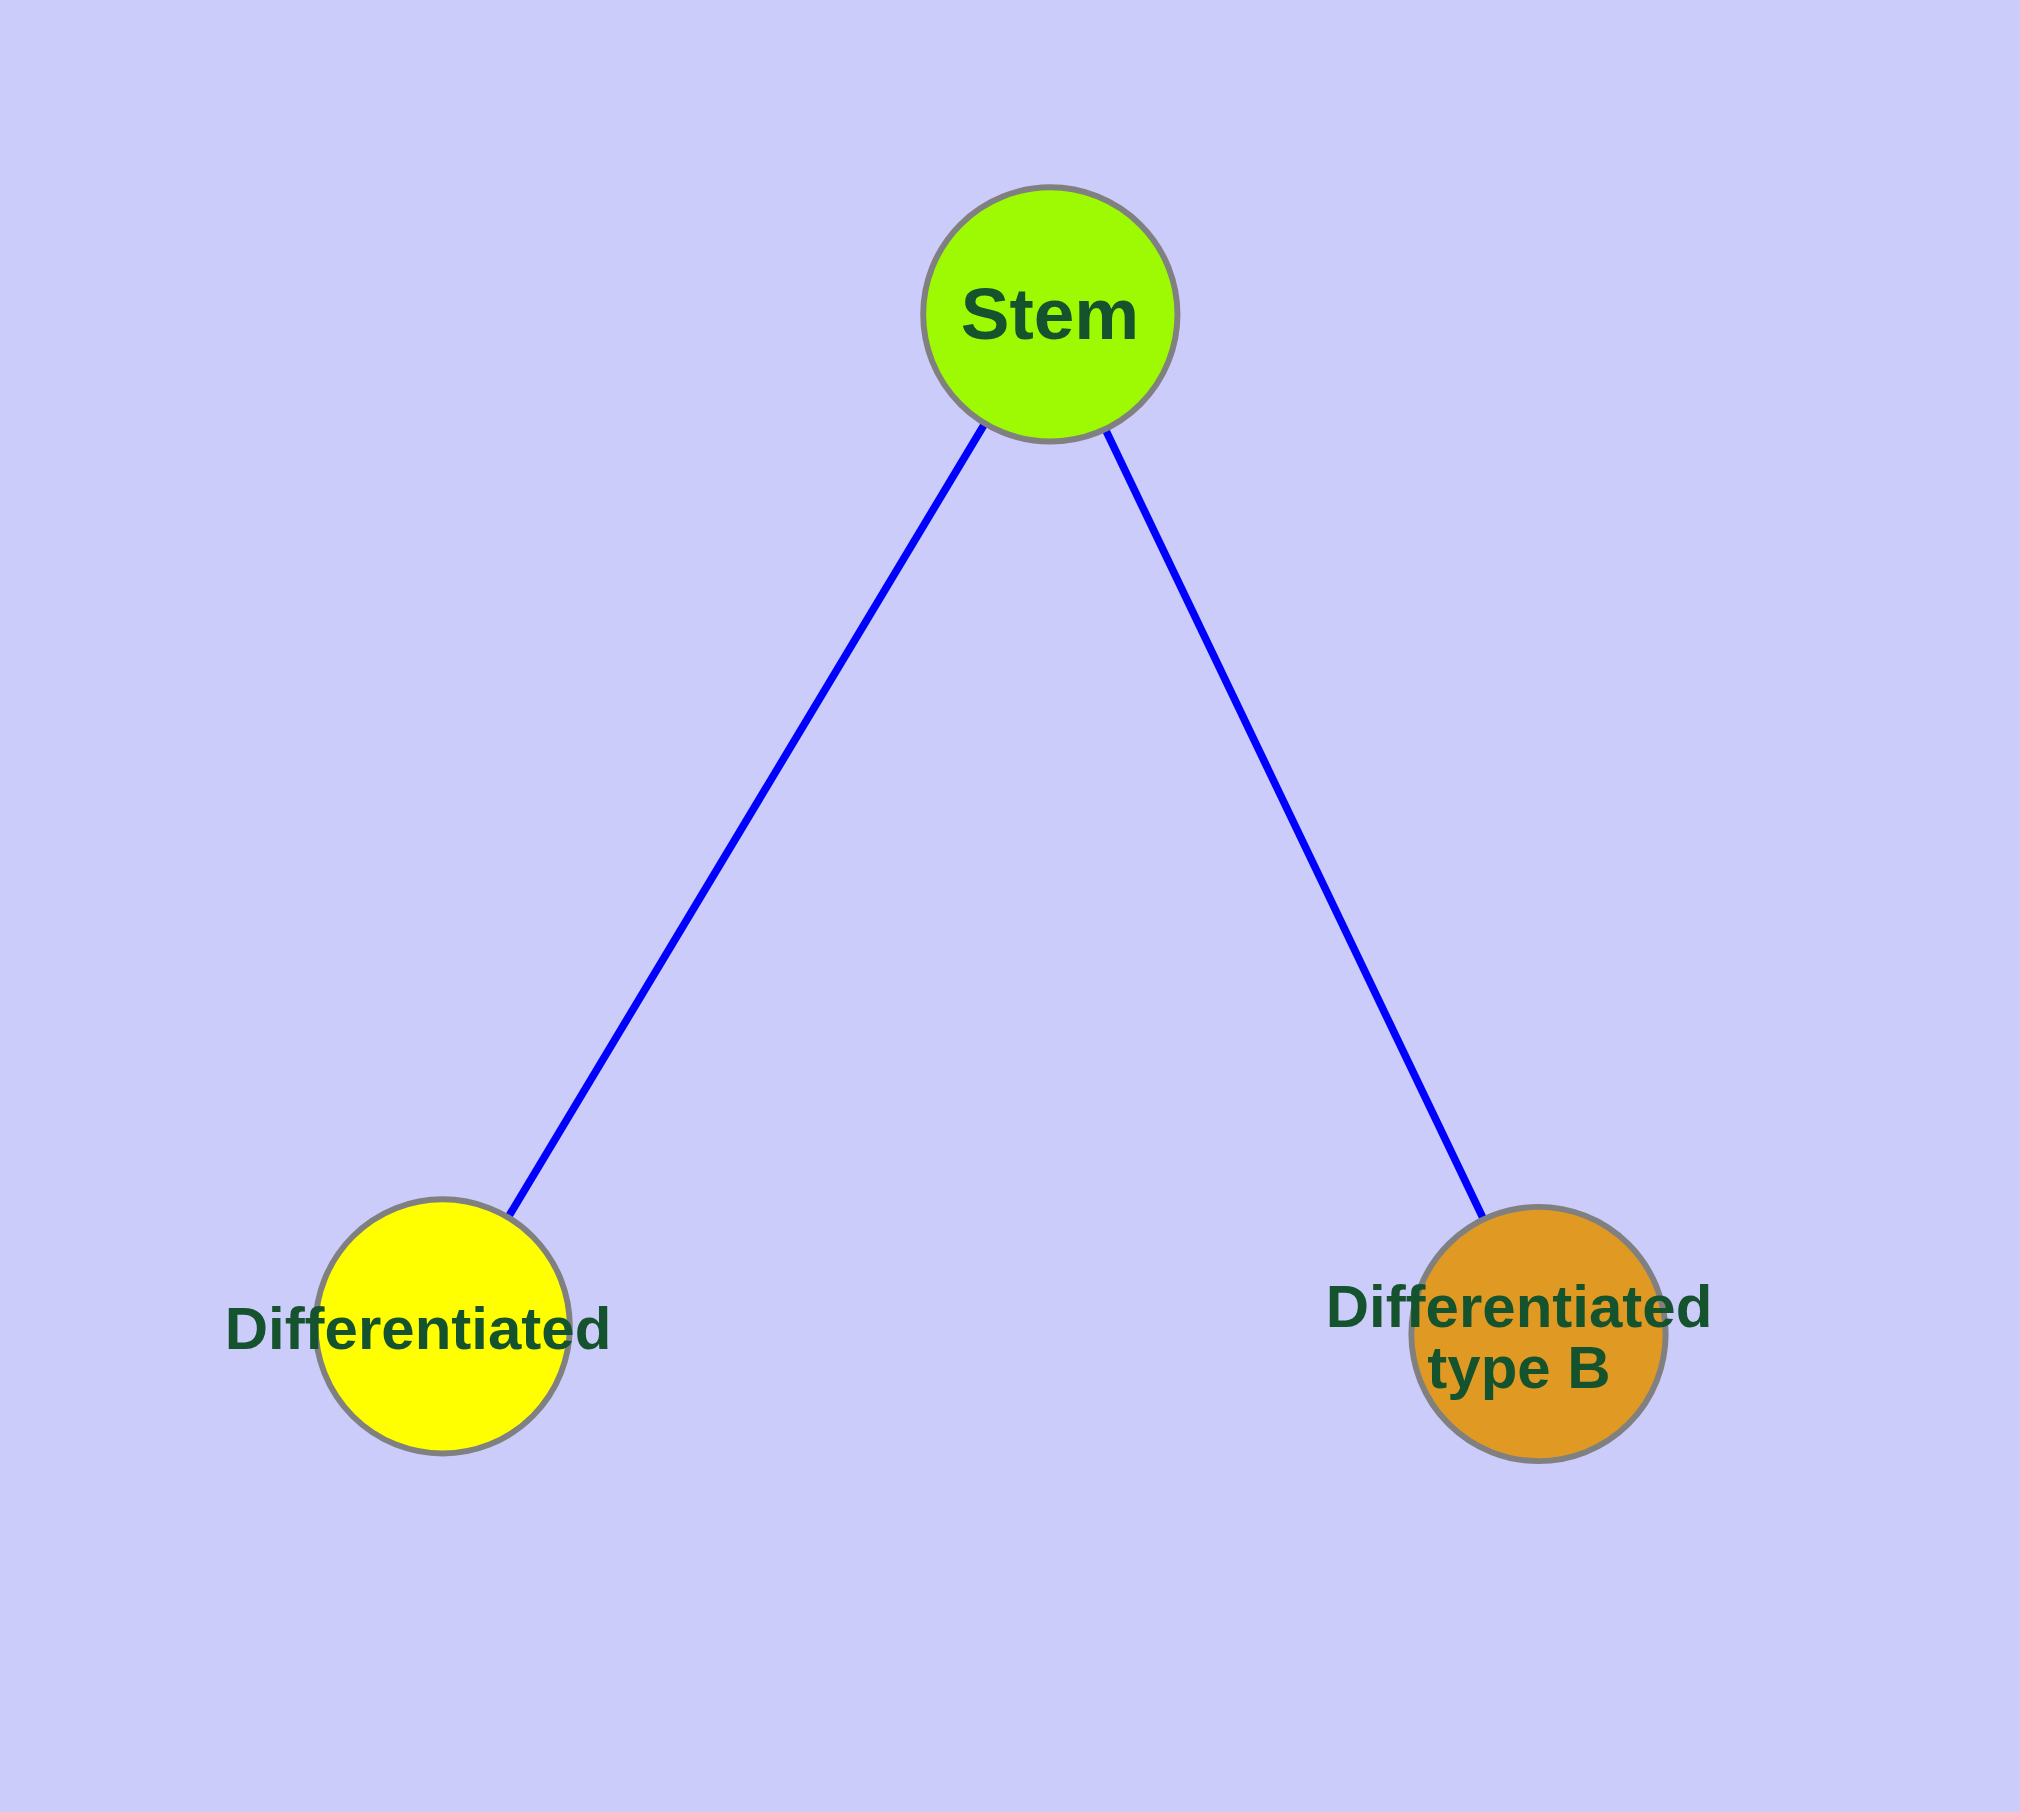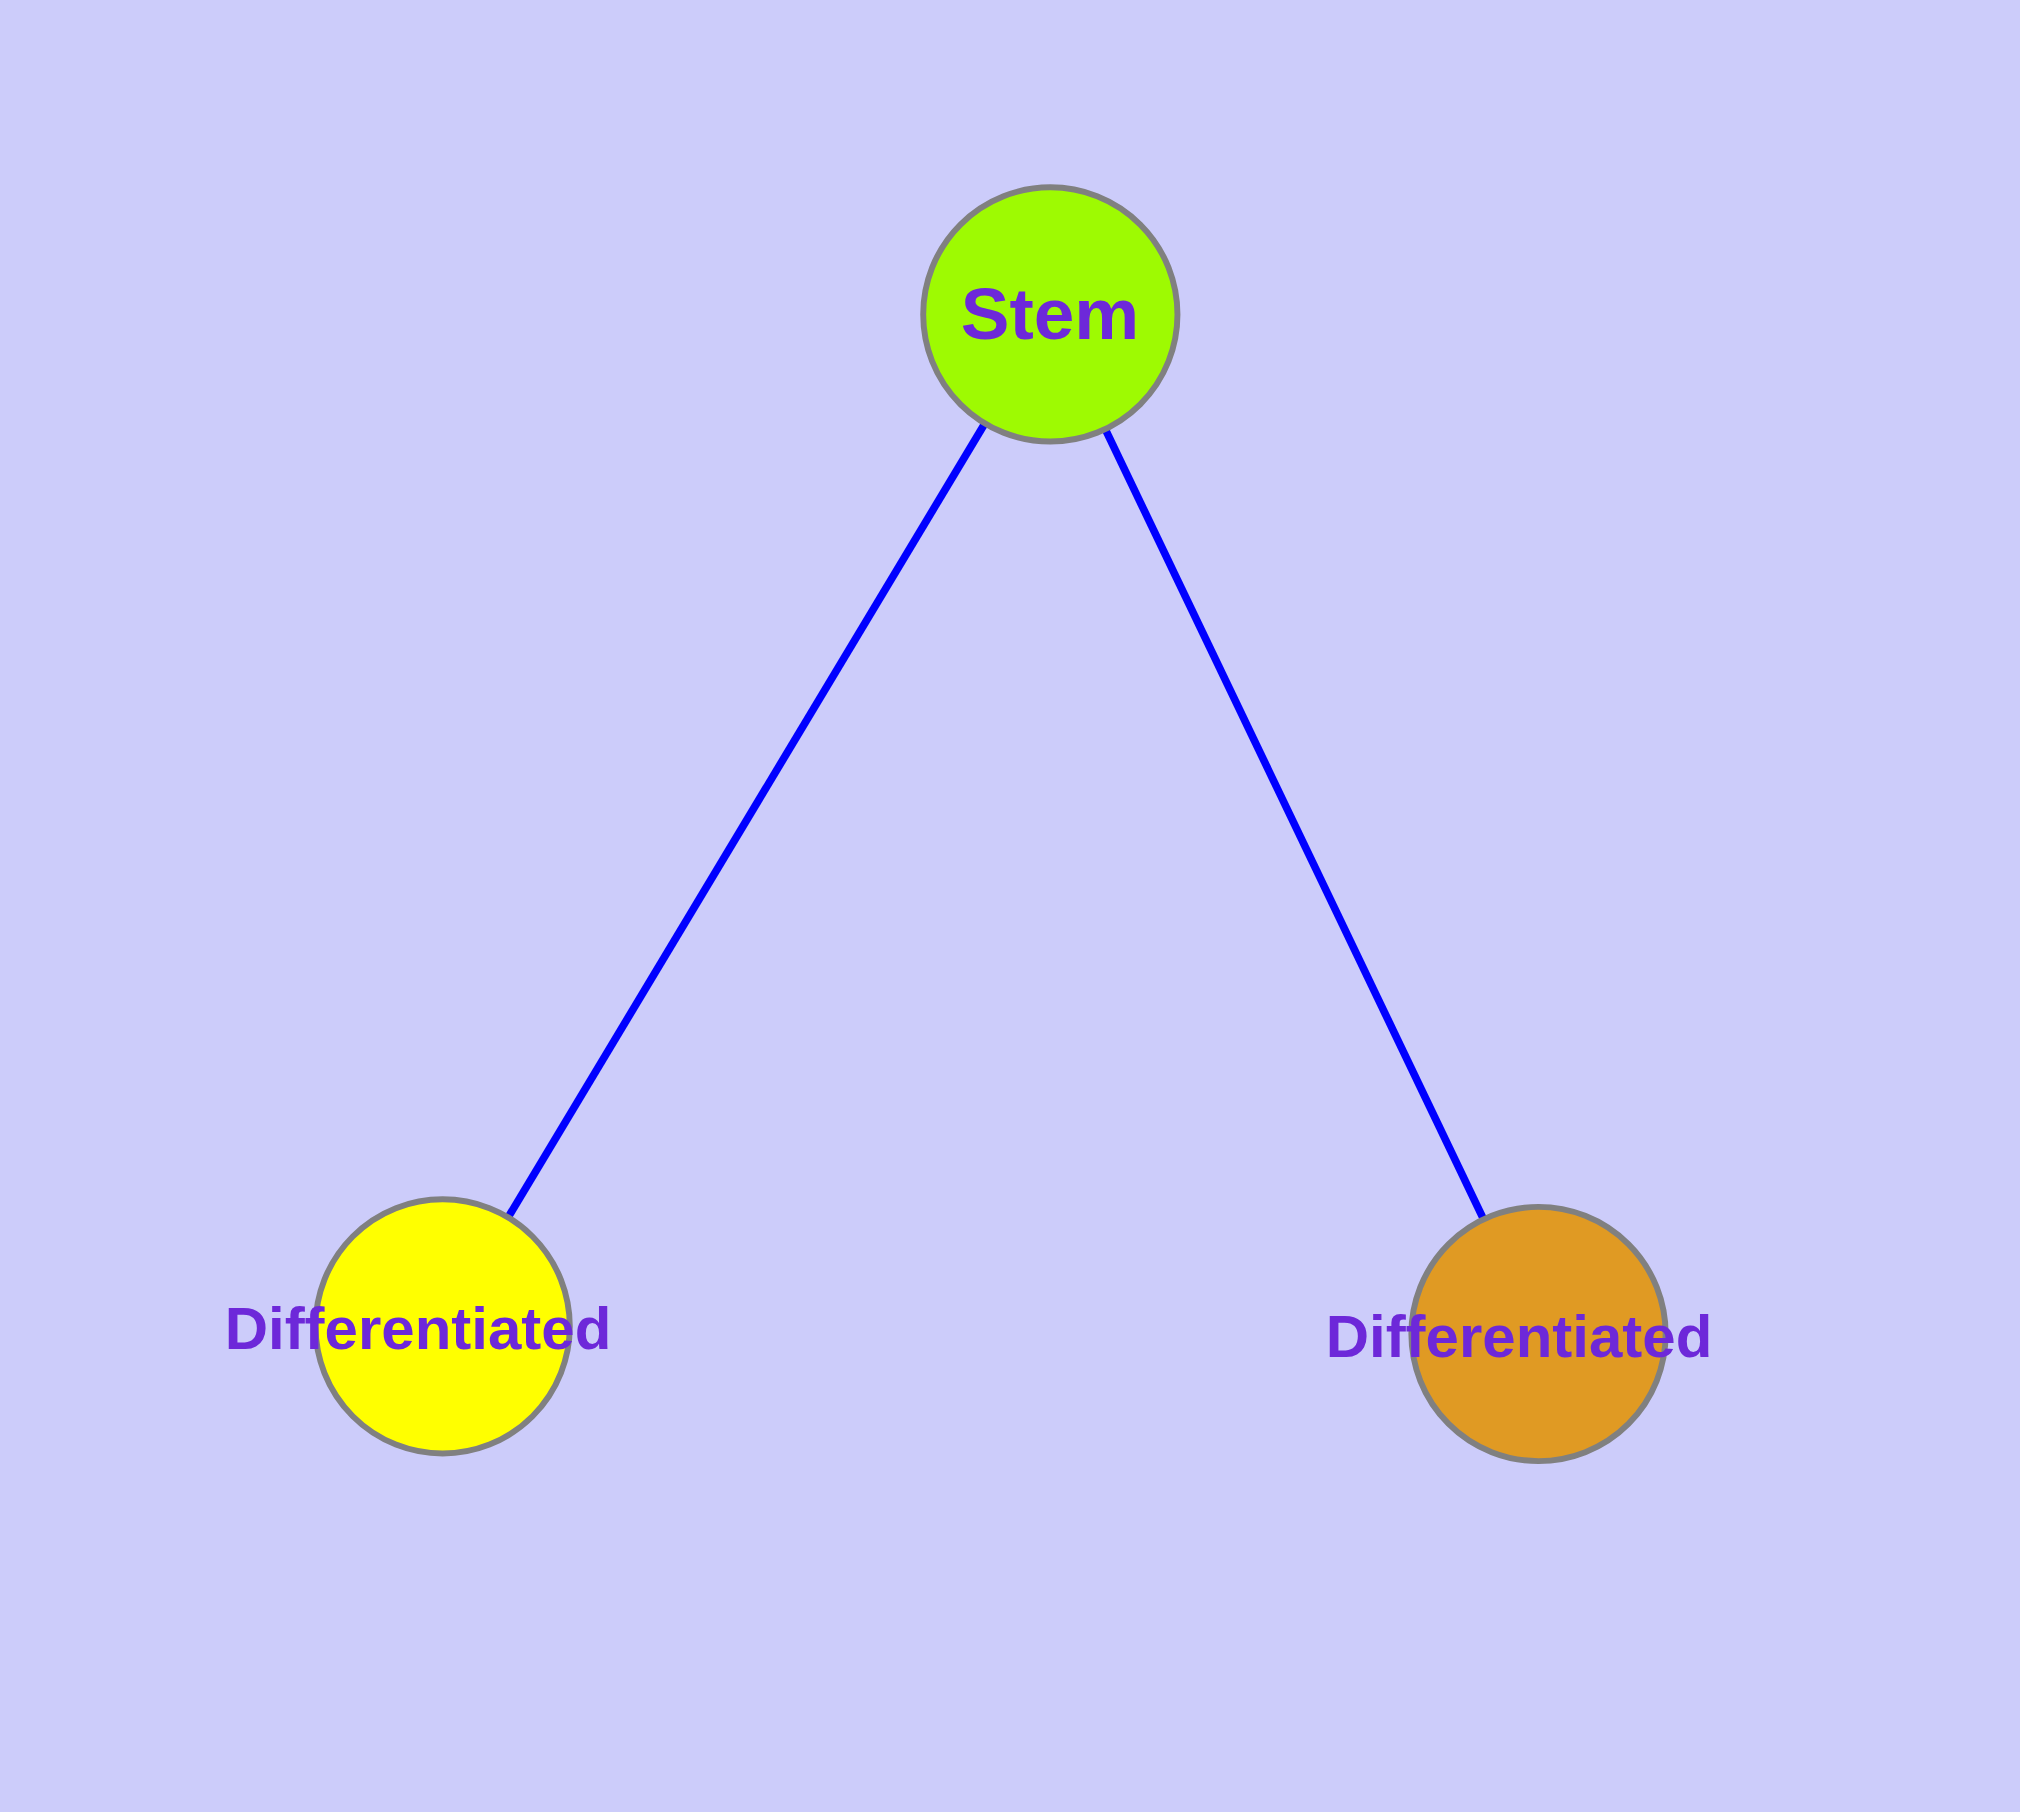--- a/index.html
+++ b/index.html
@@ -18,21 +18,21 @@
   #graph-svg {
     position: absolute;
     left: 0;
     top: 0;
     width: 2021px;
     height: 1812px;
     display: block;
   }
   .node-label {
     position: absolute;
-    color: #6d28d9;
+    color: #14532d;
     font-family: "Liberation Sans", sans-serif;
     font-weight: bold;
     text-align: center;
     line-height: 1.02;
     white-space: pre;
     pointer-events: none;
     transform: translate(-50%, -50%);
   }
   .label-stem {
     font-size: 73px;
@@ -54,17 +54,17 @@
     <g id="nodes-layer">
         <circle cx="1239" cy="371" r="150" fill="#9efa02" stroke="#808080" stroke-width="7"></circle>
         <circle cx="522" cy="1565" r="150" fill="#ffff00" stroke="#808080" stroke-width="7"></circle>
         <circle cx="1815" cy="1574" r="150" fill="#e09a23" stroke="#808080" stroke-width="7"></circle>
       </g>
   </svg>
 
   <div id="labels-layer">
       <div class="node-label label-stem" style="left: 1050px; top: 314px;"><div>Stem</div></div>
       <div class="node-label label-leaf" style="left: 418px; top: 1329px;"><div>Differentiated</div></div>
-      <div class="node-label label-leaf" style="left: 1519px; top: 1337px;"><div>Differentiated</div></div>
+      <div class="node-label label-leaf" style="left: 1519px; top: 1337px;"><div>Differentiated</div><div>type B</div></div>
     </div>
 
 </div>
 
 
 </body></html>

